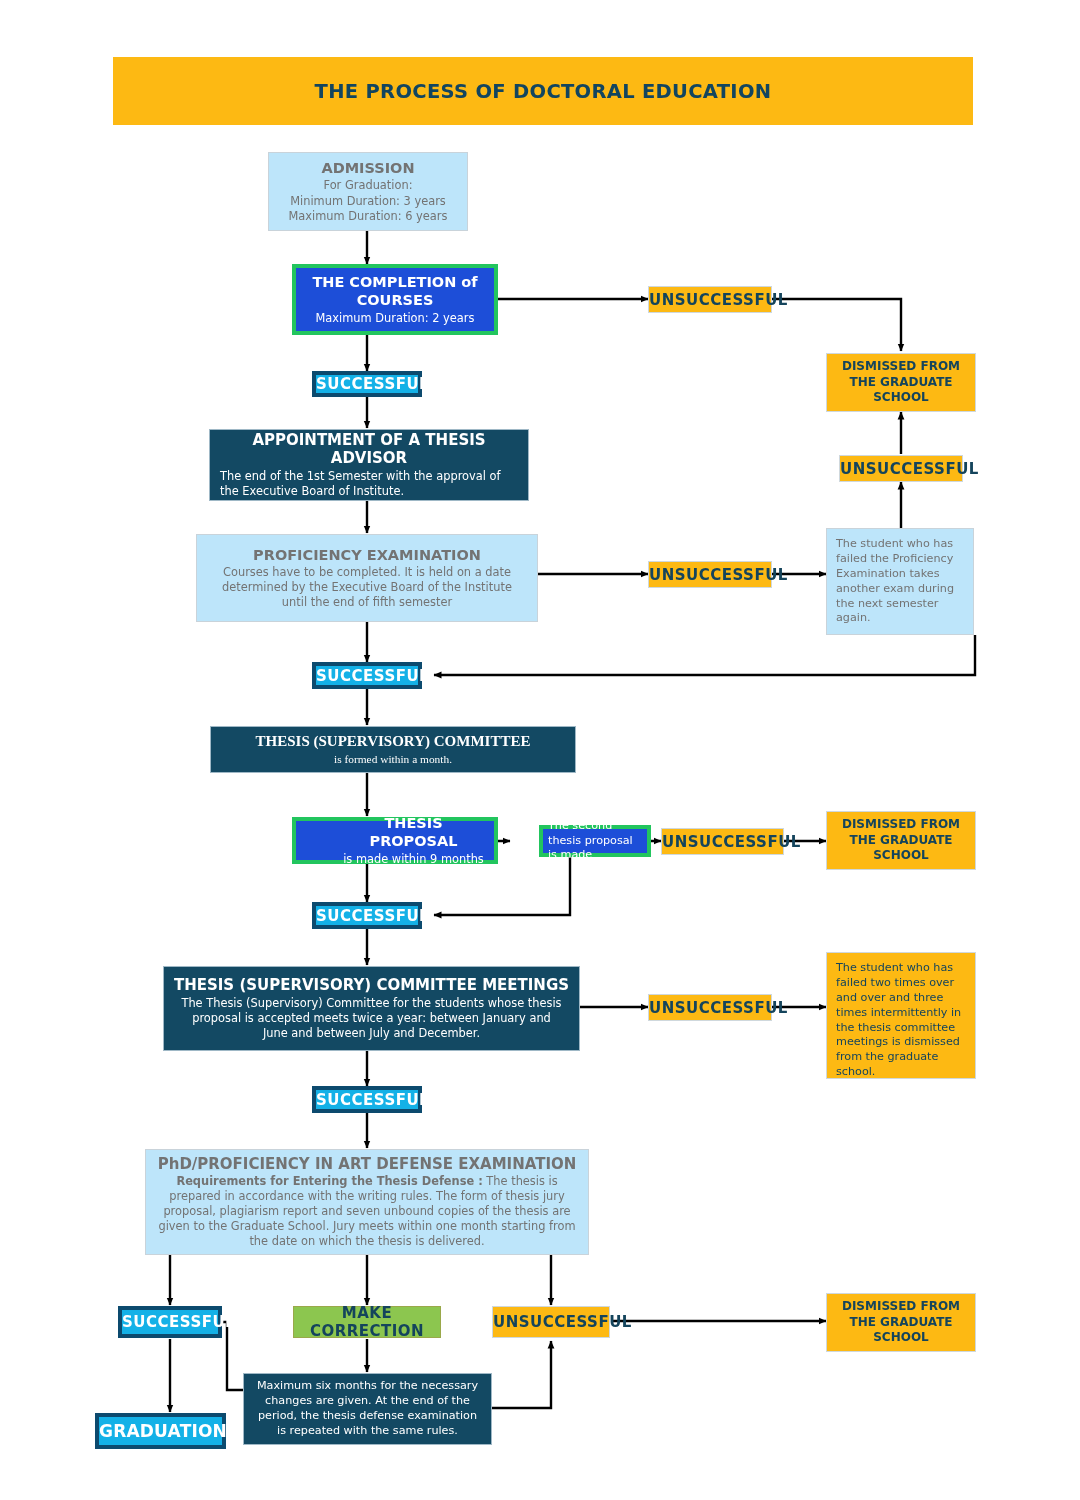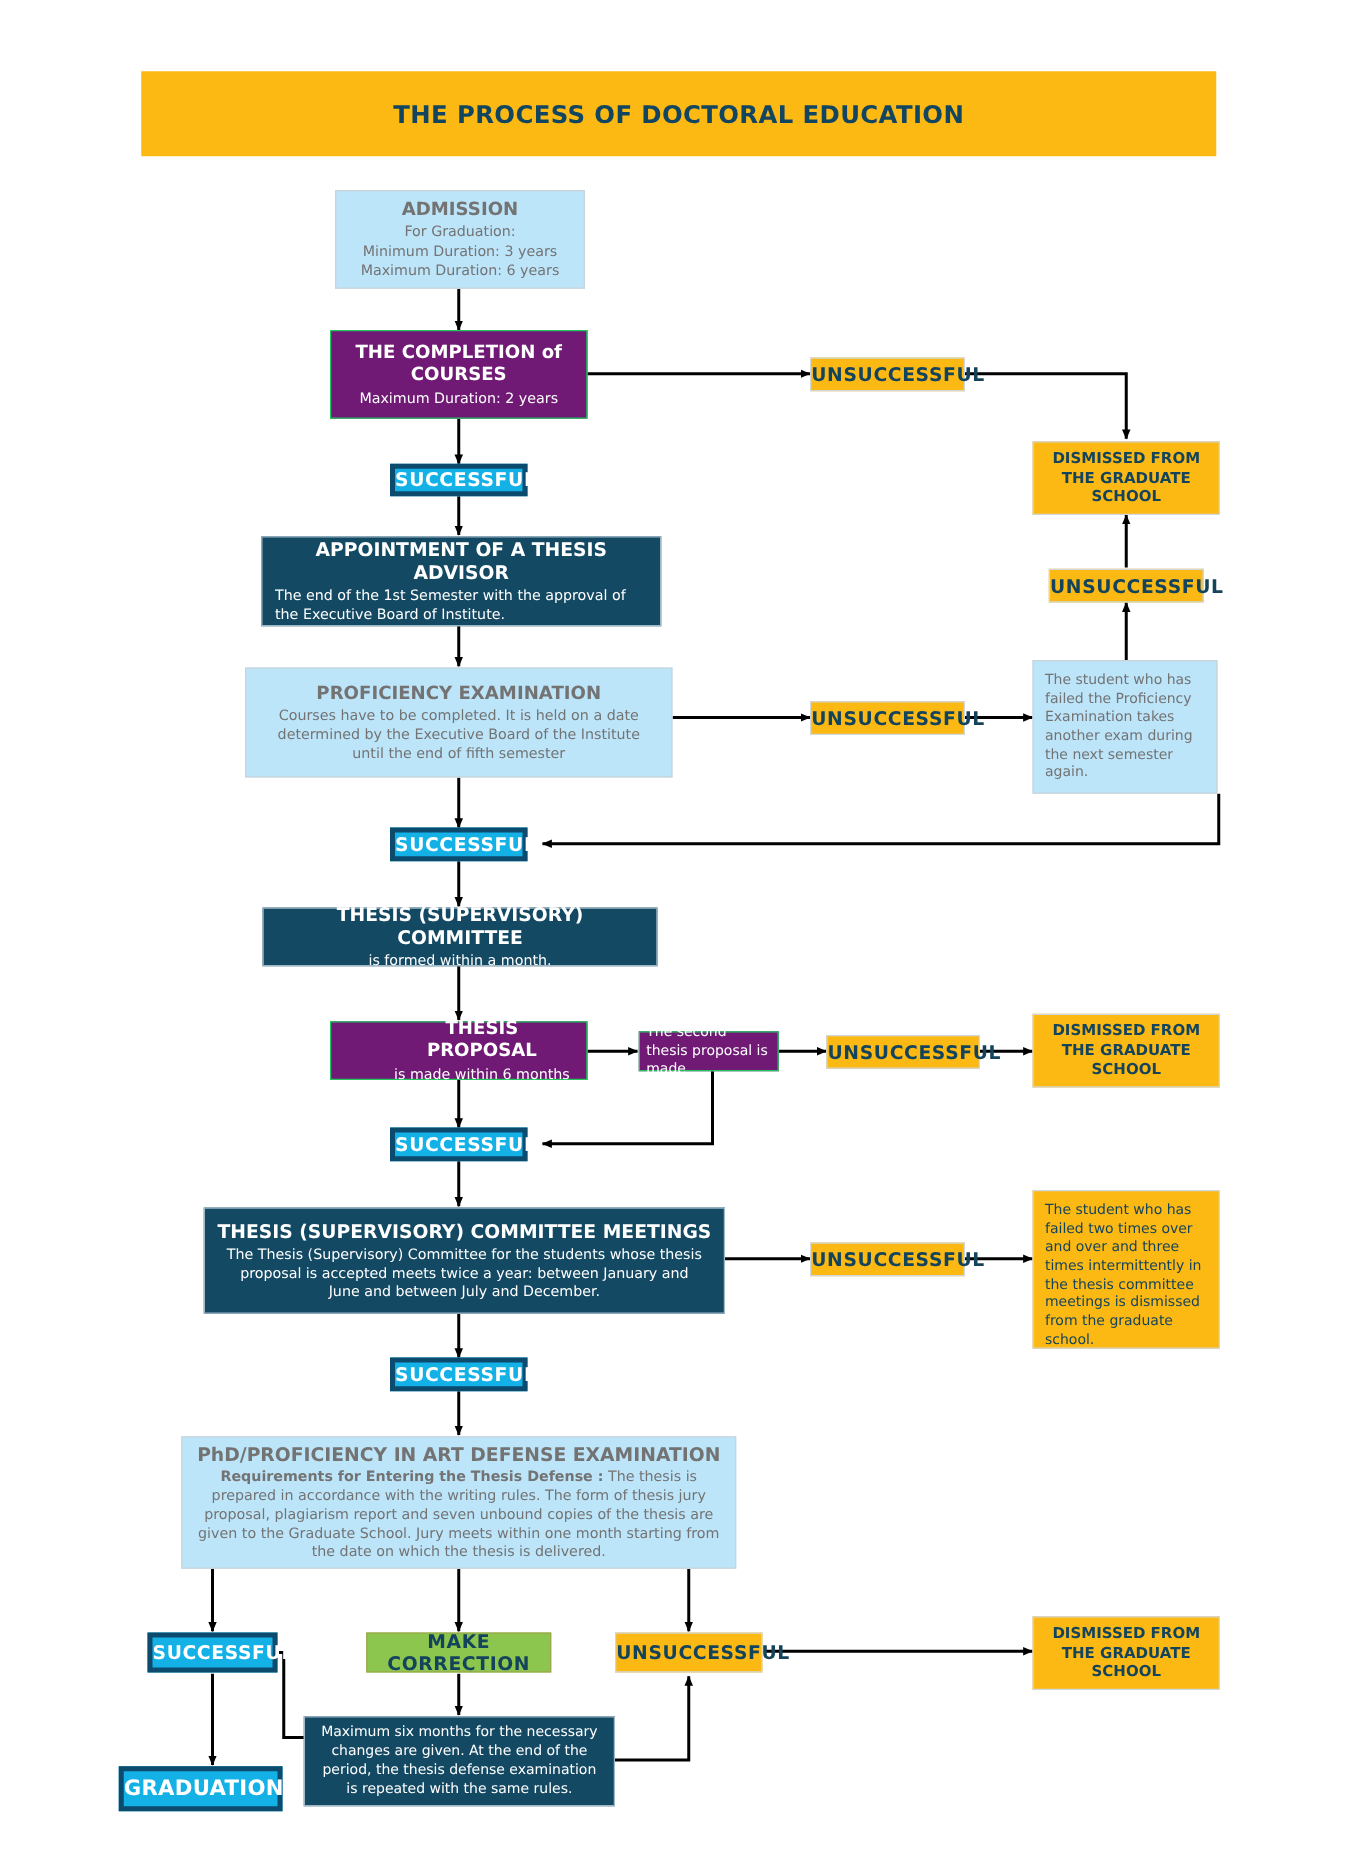--- a/index.html
+++ b/index.html
@@ -49,23 +49,24 @@
     background: #bde5fa;
     border: 1px solid #c9d3da;
     color: #737373;
   }
   .n-darkblue {
     background: #134963;
     border: 1px solid #9fb8c6;
     color: #ffffff;
   }
   .n-darkblue-olive {
-    background: #701a75;
-    border: 1px solid #22c55e;
+    background: #1d4ed8;
+    border: 4px solid #22c55e;
     color: #ffffff;
+    margin-left: 28px;
   }
   .n-cyan {
     background: #14b1e7;
     border: 4px solid #0c4a6e;
     color: #ffffff;
   }
   .n-yellow {
     background: #fdb913;
     border: 1px solid #cfd8dd;
     color: #14445c;
@@ -250,28 +251,28 @@
   </div>
 
   <div class="node n-yellow" style="left:839px; top:455px; width:124px; height:27px;">
     <div class="tag">UNSUCCESSFUL</div>
   </div>
 
   <div class="node n-cyan" style="left:312px; top:662px; width:110px; height:27px;">
     <div class="tag">SUCCESSFUL</div>
   </div>
 
-  <div class="node n-darkblue pad" style="left:210px; top:726px; width:316px; height:47px;">
+  <div class="node n-darkblue pad" style="left:210px; top:726px; width:366px; height:47px;font-family:Liberation Serif, serif;">
     <div class="hd hd-lg">THESIS (SUPERVISORY) COMMITTEE</div>
     <div class="bd">is formed within a month.</div>
   </div>
 
   <div class="node n-darkblue-olive pad" style="left:264px; top:817px; width:206px; height:47px;padding-left:45px;">
     <div class="hd">THESIS PROPOSAL</div>
-    <div class="bd">is made within 6 months</div>
+    <div class="bd">is made within 9 months</div>
   </div>
 
   <div class="node n-darkblue-olive note-c" style="left:511px; top:825px; width:112px; height:32px; padding:3px 5px; text-align:left;">
     <span>The second thesis proposal is made</span>
   </div>
 
   <div class="node n-yellow" style="left:661px; top:828px; width:123px; height:27px;">
     <div class="tag">UNSUCCESSFUL</div>
   </div>
 

